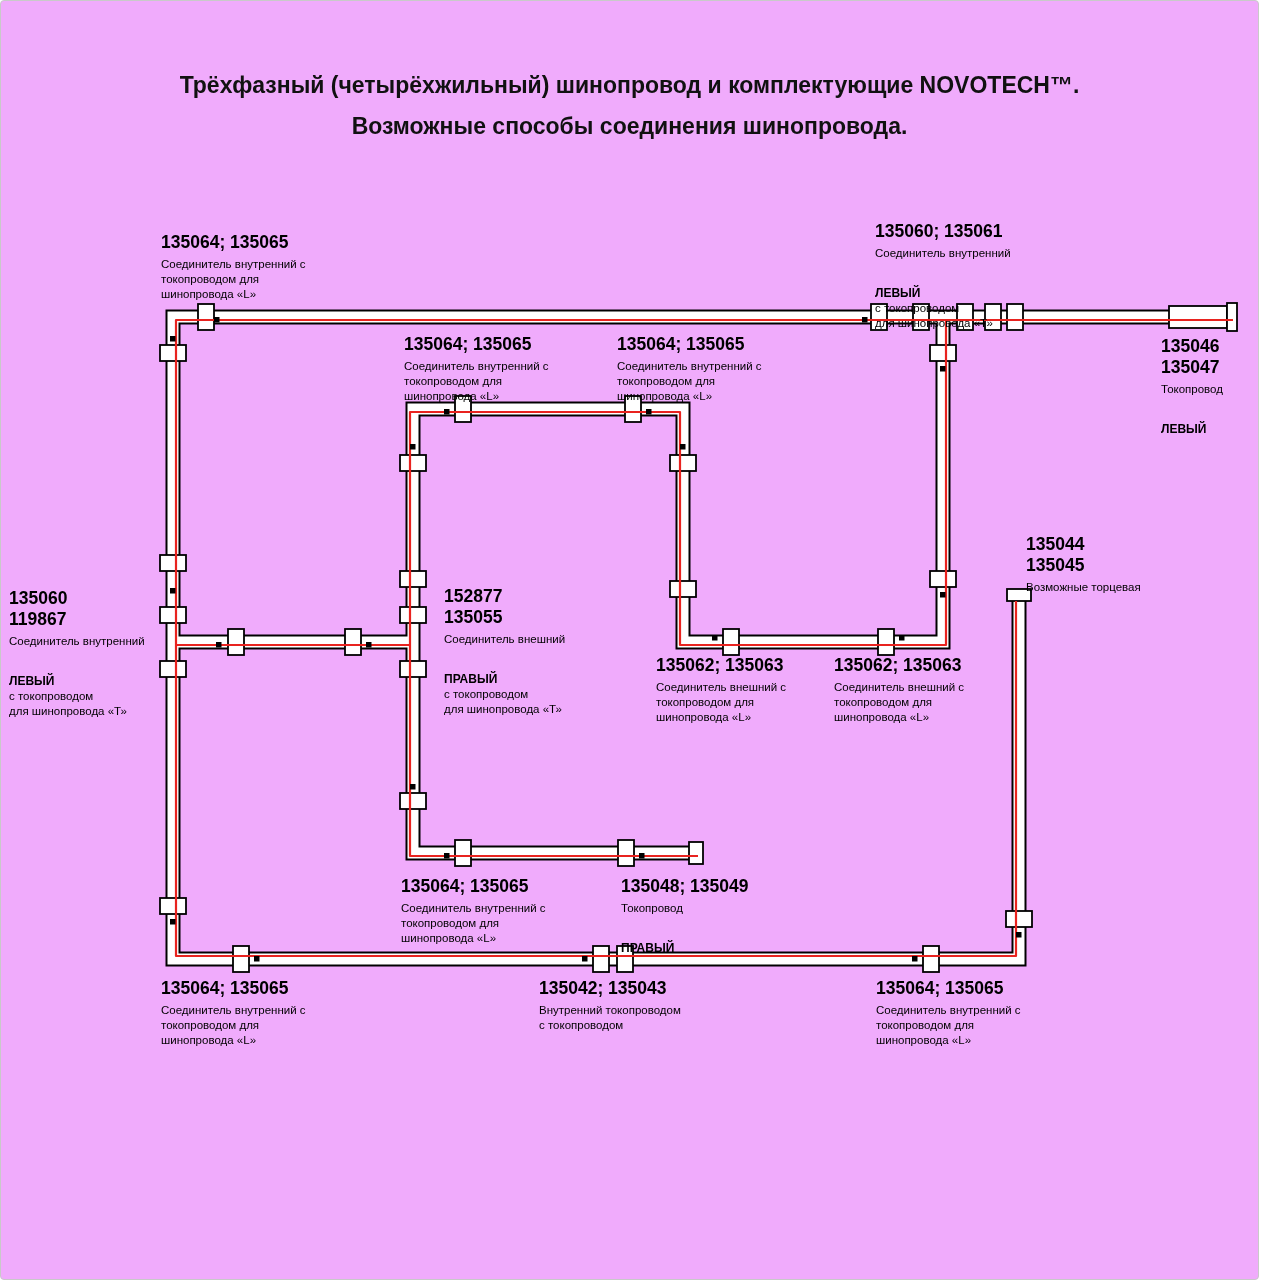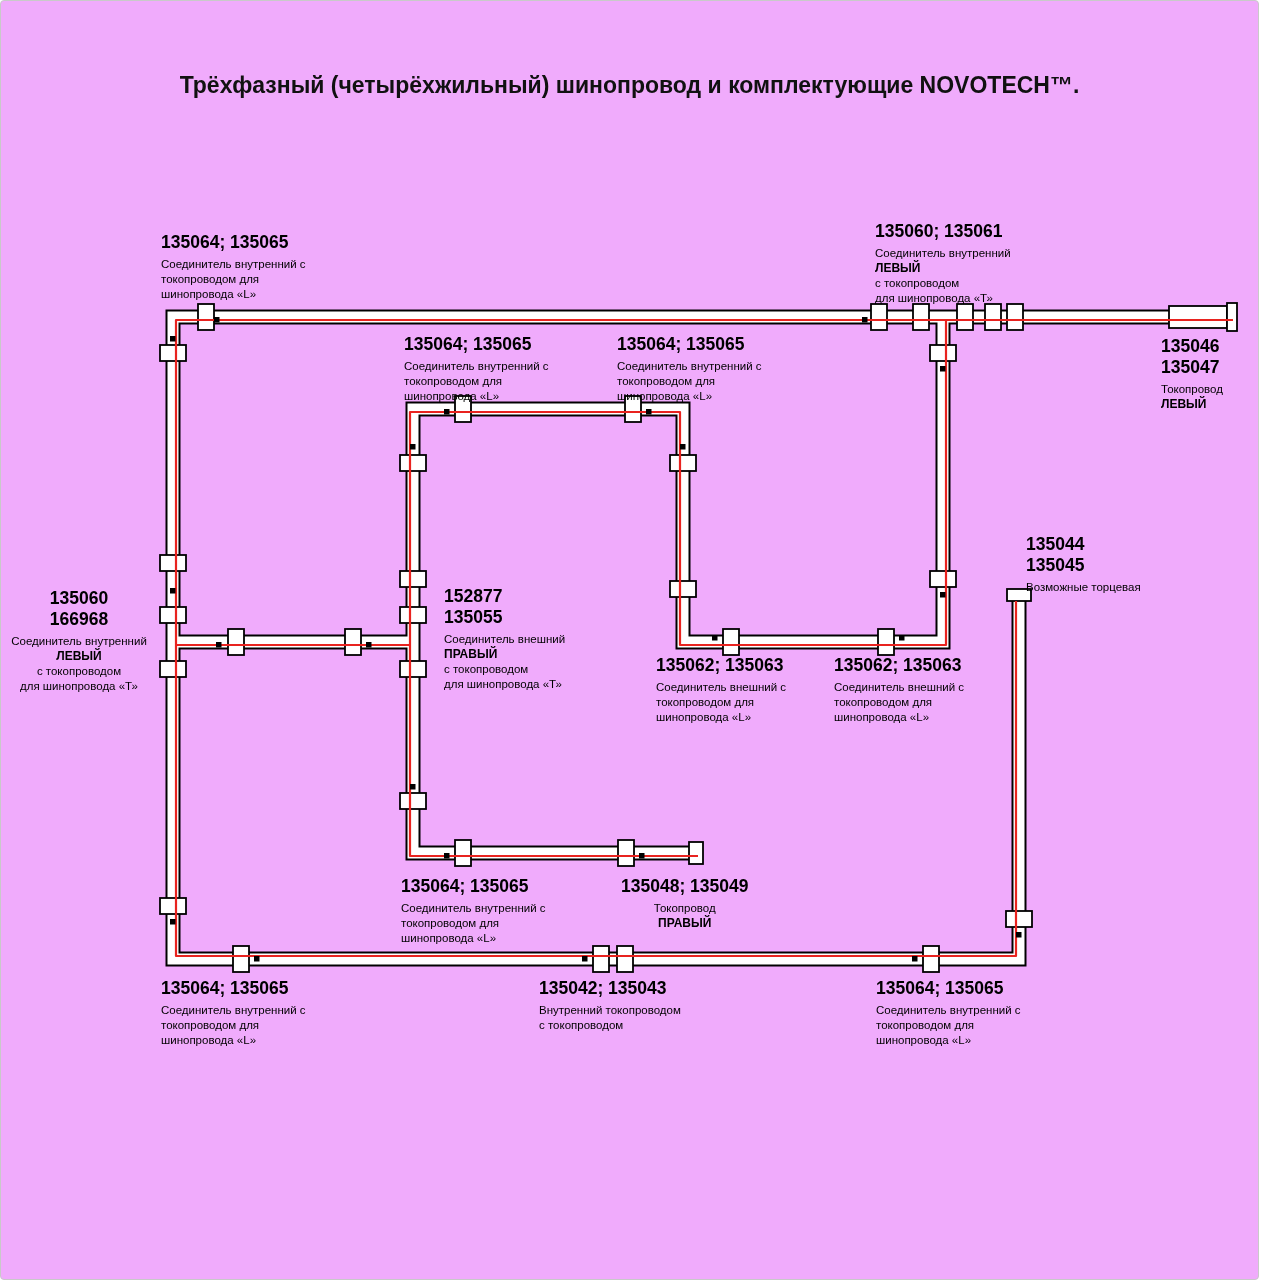--- a/index.html
+++ b/index.html
@@ -7,30 +7,31 @@
     position:relative; width:1259px; height:1280px; background:#f0abfc;
     font-family:"Liberation Sans", sans-serif; color:#000;
     border:1px solid #c9c9c9; border-radius:4px; box-sizing:border-box; overflow:hidden;
   }
   .title { position:absolute; top:64px; left:0; width:100%; text-align:center;
     font-size:23px; font-weight:700; line-height:41px; color:#111; }
   svg { position:absolute; left:0; top:0; }
   .lbl { position:absolute; font-size:11.5px; line-height:15px; color:#000; }
   .lbl .code { font-size:17.5px; font-weight:700; line-height:21px; }
   .lbl .code + .desc { margin-top:4px; }
-  .lbl .desc.b { font-weight:700; font-size:12px; }
-  .lbl.ra { text-align:center; }
+  .lbl .desc.b { font-weight:700; font-size:12px;margin-top:25px; }
+  .lbl.ra { text-align:left; }
 </style>
 </head>
 <body>
 
 <div class="page">
 
   <div class="title">
     <div>Трёхфазный (четырёхжильный) шинопровод и комплектующие NOVOTECH™.</div>
+    <div>Возможные способы соединения шинопровода.</div>
   </div>
 
   <svg width="1280" height="1280" viewBox="0 0 1280 1280">
 
     <g stroke="#000" stroke-width="15" fill="none" stroke-linejoin="miter">
       <path d="M1232 316 L172 316 L172 958 L1018 958 L1018 600"></path>
       <path d="M172 641 L412 641"></path>
       <path d="M697 852 L412 852 L412 408 L682 408 L682 641 L942 641 L942 316"></path>
     </g>
 
@@ -163,21 +164,21 @@
   </div>
 
   <div class="lbl" style="left:1025px; top:533px;">
     <div class="code">135044</div>
     <div class="code">135045</div>
     <div class="desc">Возможные торцевая</div>
   </div>
 
   <div class="lbl ra" style="left:8px; top:587px; width:140px;">
     <div class="code">135060</div>
-    <div class="code">166968</div>
+    <div class="code">119867</div>
     <div class="desc">Соединитель внутренний</div>
     <div class="desc b">ЛЕВЫЙ</div>
     <div class="desc">с токопроводом</div>
     <div class="desc">для шинопровода «Т»</div>
   </div>
 
   <div class="lbl" style="left:443px; top:585px;">
     <div class="code">152877</div>
     <div class="code">135055</div>
     <div class="desc">Соединитель внешний</div>
@@ -200,21 +201,21 @@
     <div class="desc">шинопровода «L»</div>
   </div>
 
   <div class="lbl" style="left:400px; top:875px;">
     <div class="code">135064; 135065</div>
     <div class="desc">Соединитель внутренний с</div>
     <div class="desc">токопроводом для</div>
     <div class="desc">шинопровода «L»</div>
   </div>
 
-  <div class="lbl" style="left:620px; top:875px;text-align:center;">
+  <div class="lbl" style="left:620px; top:875px;">
     <div class="code">135048; 135049</div>
     <div class="desc">Токопровод</div>
     <div class="desc b">ПРАВЫЙ</div>
   </div>
 
   <div class="lbl" style="left:160px; top:977px;">
     <div class="code">135064; 135065</div>
     <div class="desc">Соединитель внутренний с</div>
     <div class="desc">токопроводом для</div>
     <div class="desc">шинопровода «L»</div>

